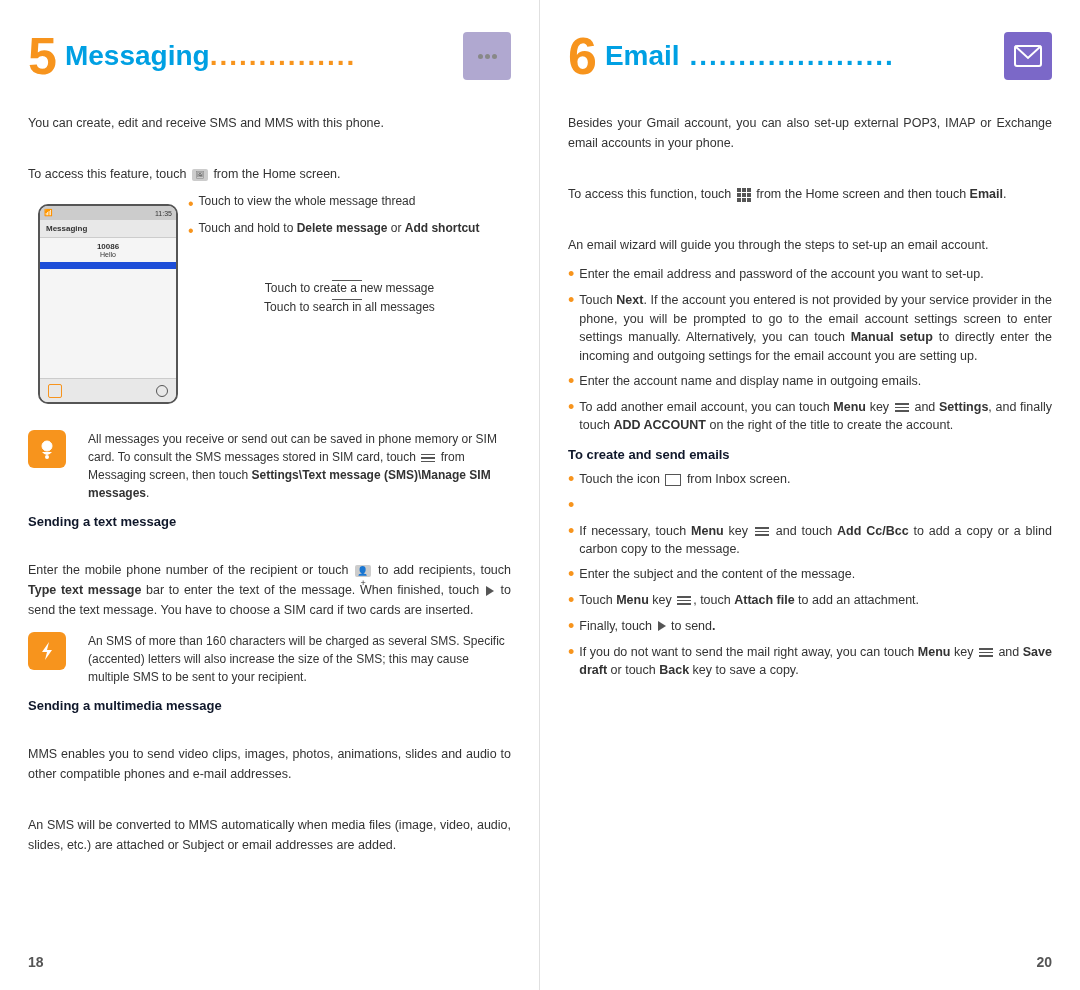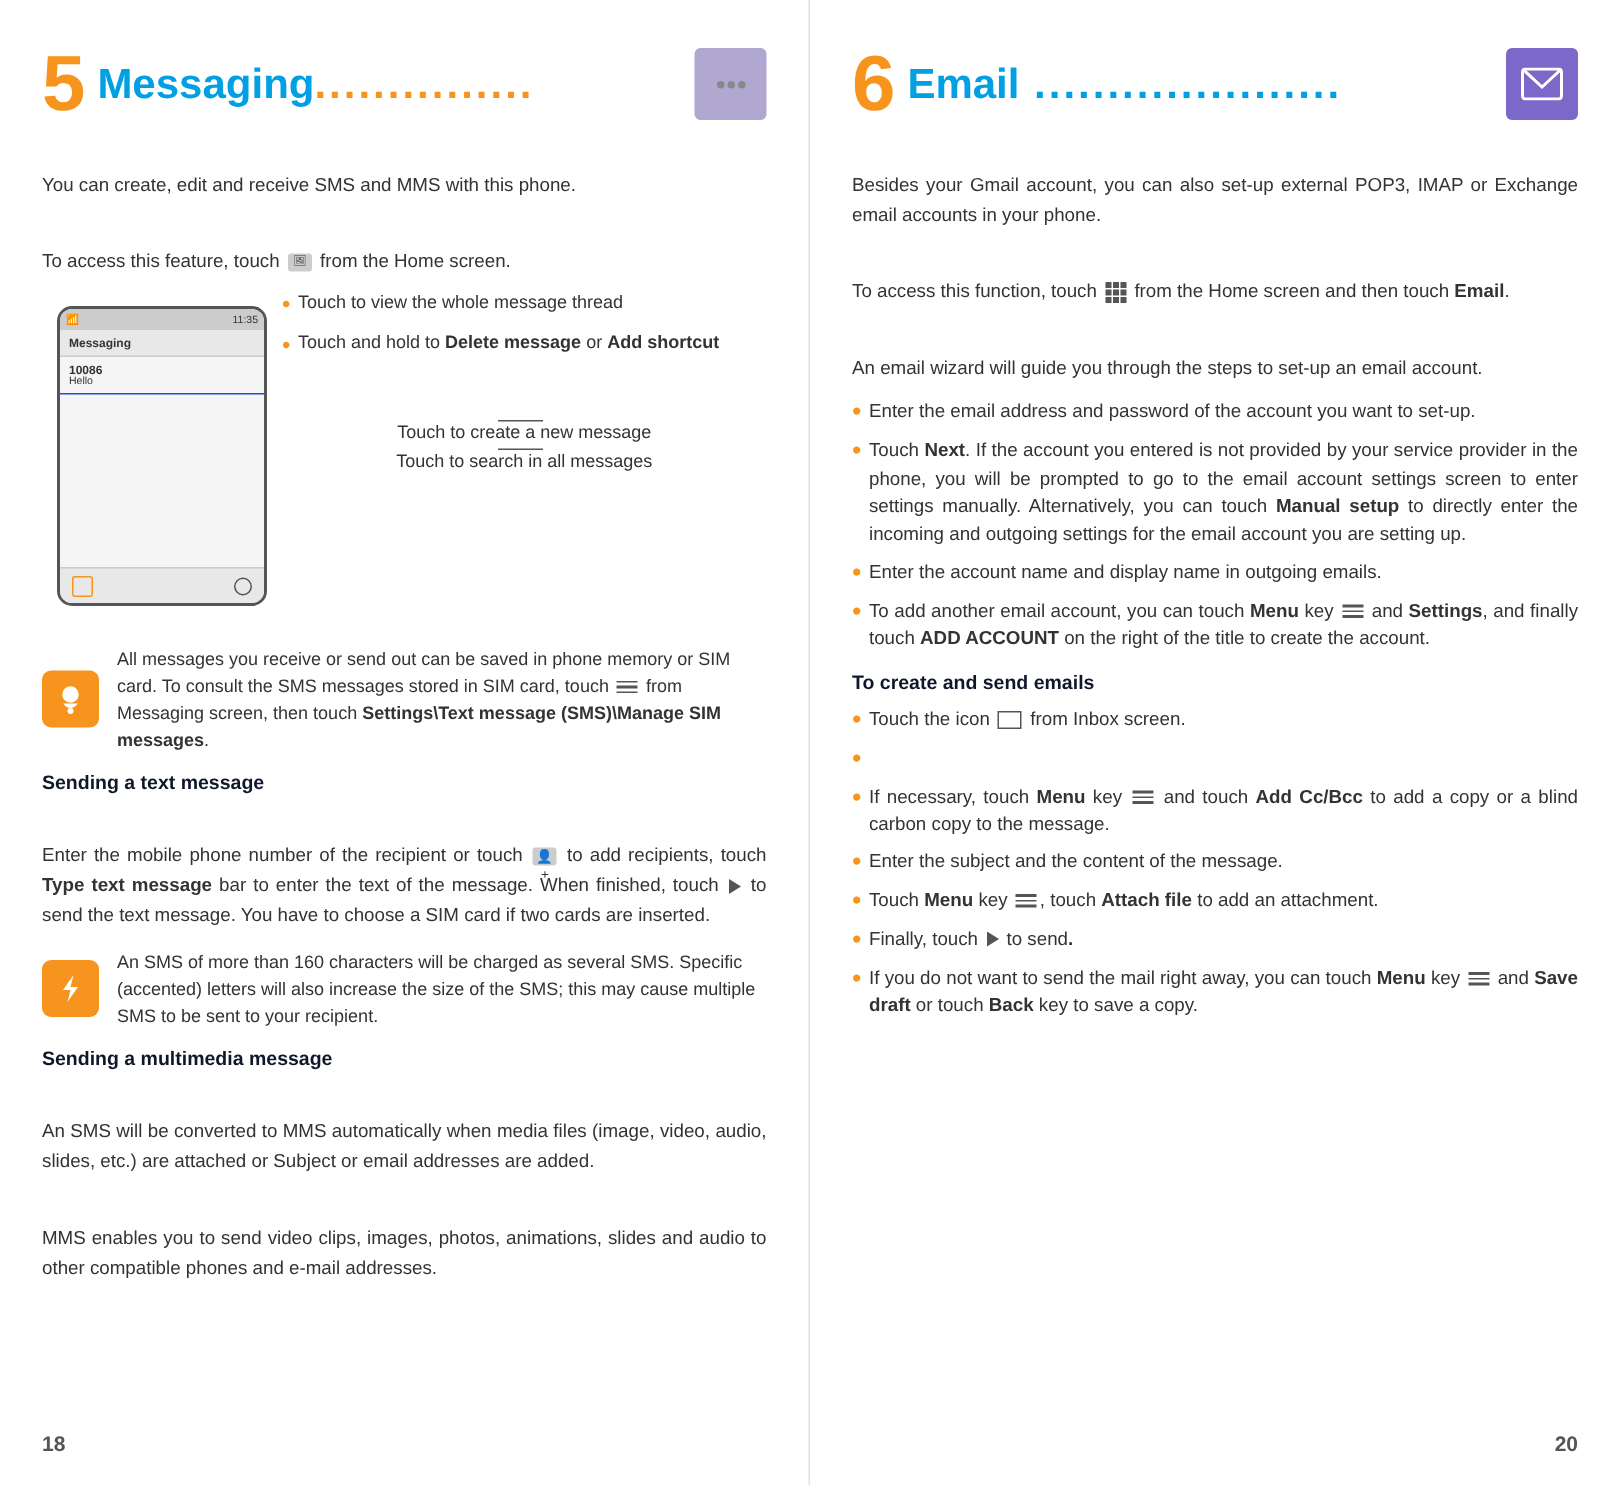--- a/index.html
+++ b/index.html
@@ -85,22 +85,23 @@
       height: 18px;
       display: flex;
       align-items: center;
       padding: 0 6px;
       font-size: 8px;
       font-weight: bold;
       border-bottom: 1px solid #ccc;
     }
     .phone-msg-item {
       padding: 4px 6px;
-      border-bottom: 1px solid #1d4ed8;
+      border-bottom: 7px solid #1d4ed8;
       font-size: 7px;
+      text-align: center;
     }
     .phone-msg-num {
       font-weight: bold;
       font-size: 8px;
     }
     .phone-footer {
       position: absolute;
       bottom: 0;
       left: 0;
       right: 0;
@@ -165,23 +166,23 @@
     .horiz-line {
       width: 30px;
       height: 1px;
       background: #555;
       margin-right: 6px;
     }
 
     
     .info-box {
       display: flex;
-      gap: 12px;
+      gap: 22px;
       margin: 12px 0;
-      align-items: center;
+      align-items: flex-start;
     }
     .info-icon {
       width: 38px;
       height: 38px;
       background: #f7941d;
       border-radius: 6px;
       flex-shrink: 0;
       display: flex;
       align-items: center;
       justify-content: center;
@@ -448,22 +449,22 @@
     <div class="info-box">
       <div class="info-icon">
         <svg width="22" height="22" viewBox="0 0 22 22">
           <polygon points="13,2 6,12 11,12 9,20 16,10 11,10" fill="white"></polygon>
         </svg>
       </div>
       <div class="info-text">An SMS of more than 160 characters will be charged as several SMS. Specific (accented) letters will also increase the size of the SMS; this may cause multiple SMS to be sent to your recipient.</div>
     </div>
 
     <div class="sub-heading">Sending a multimedia message</div>
+    <div class="body-text">MMS enables you to send video clips, images, photos, animations, slides and audio to other compatible phones and e-mail addresses.</div>
     <div class="body-text">An SMS will be converted to MMS automatically when media files (image, video, audio, slides, etc.) are attached or Subject or email addresses are added.</div>
-    <div class="body-text">MMS enables you to send video clips, images, photos, animations, slides and audio to other compatible phones and e-mail addresses.</div>
   </div>
 
   <div class="right-col">
 
     <div class="section-header">
       <span class="section-number">6</span>
       <span class="section-title">
         <span>Email</span><span class="title-dots-blue"> .....................</span>
       </span>
       <div class="section-icon section-icon-email">

